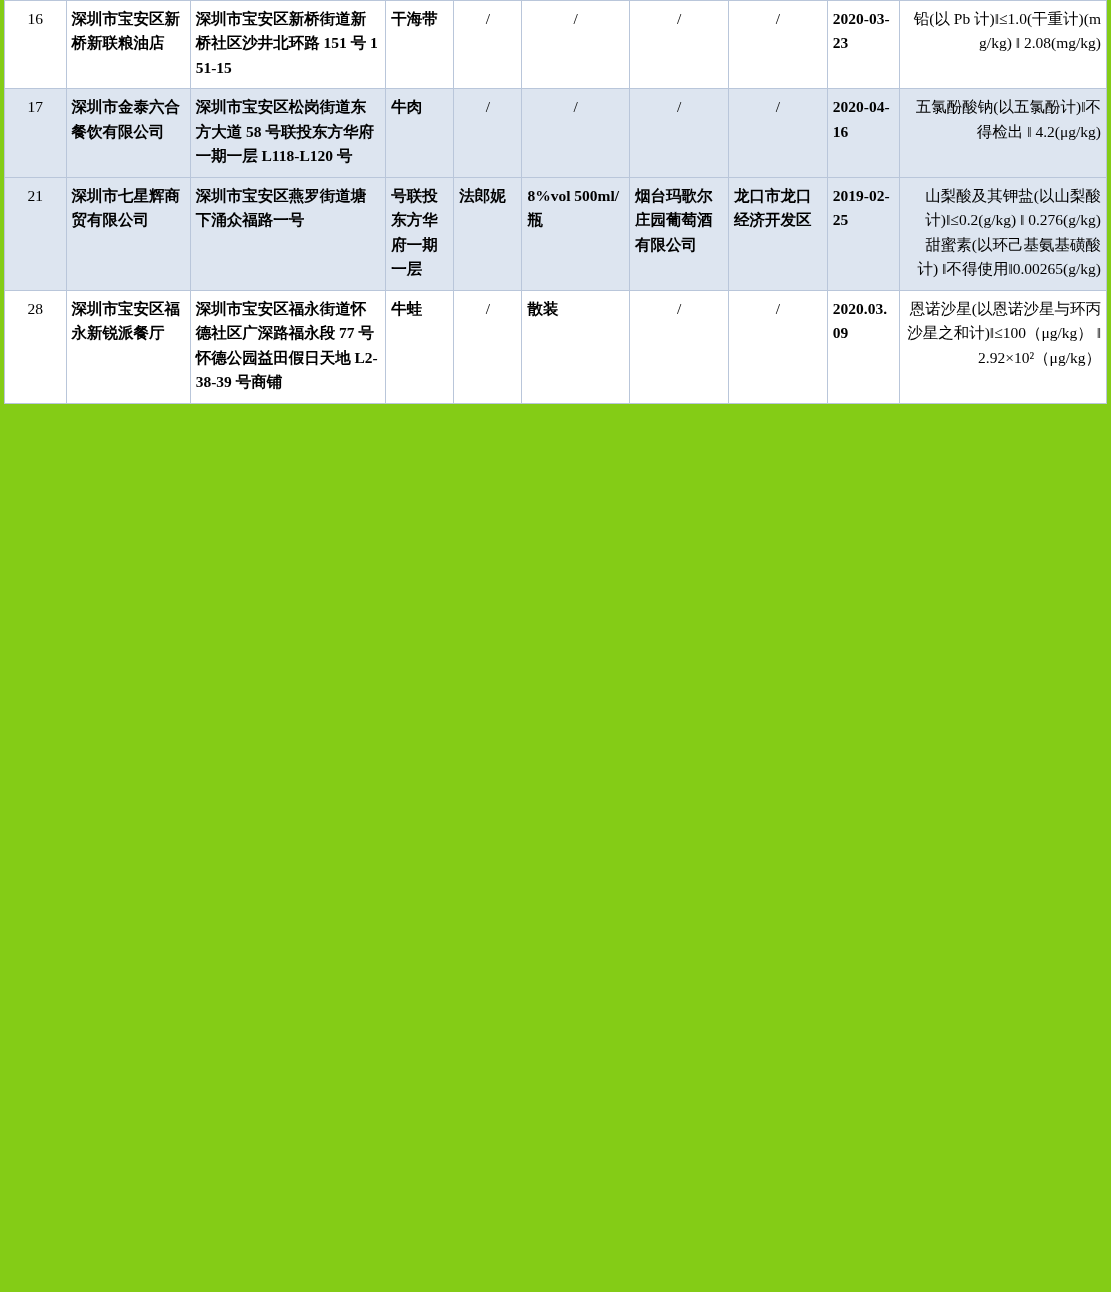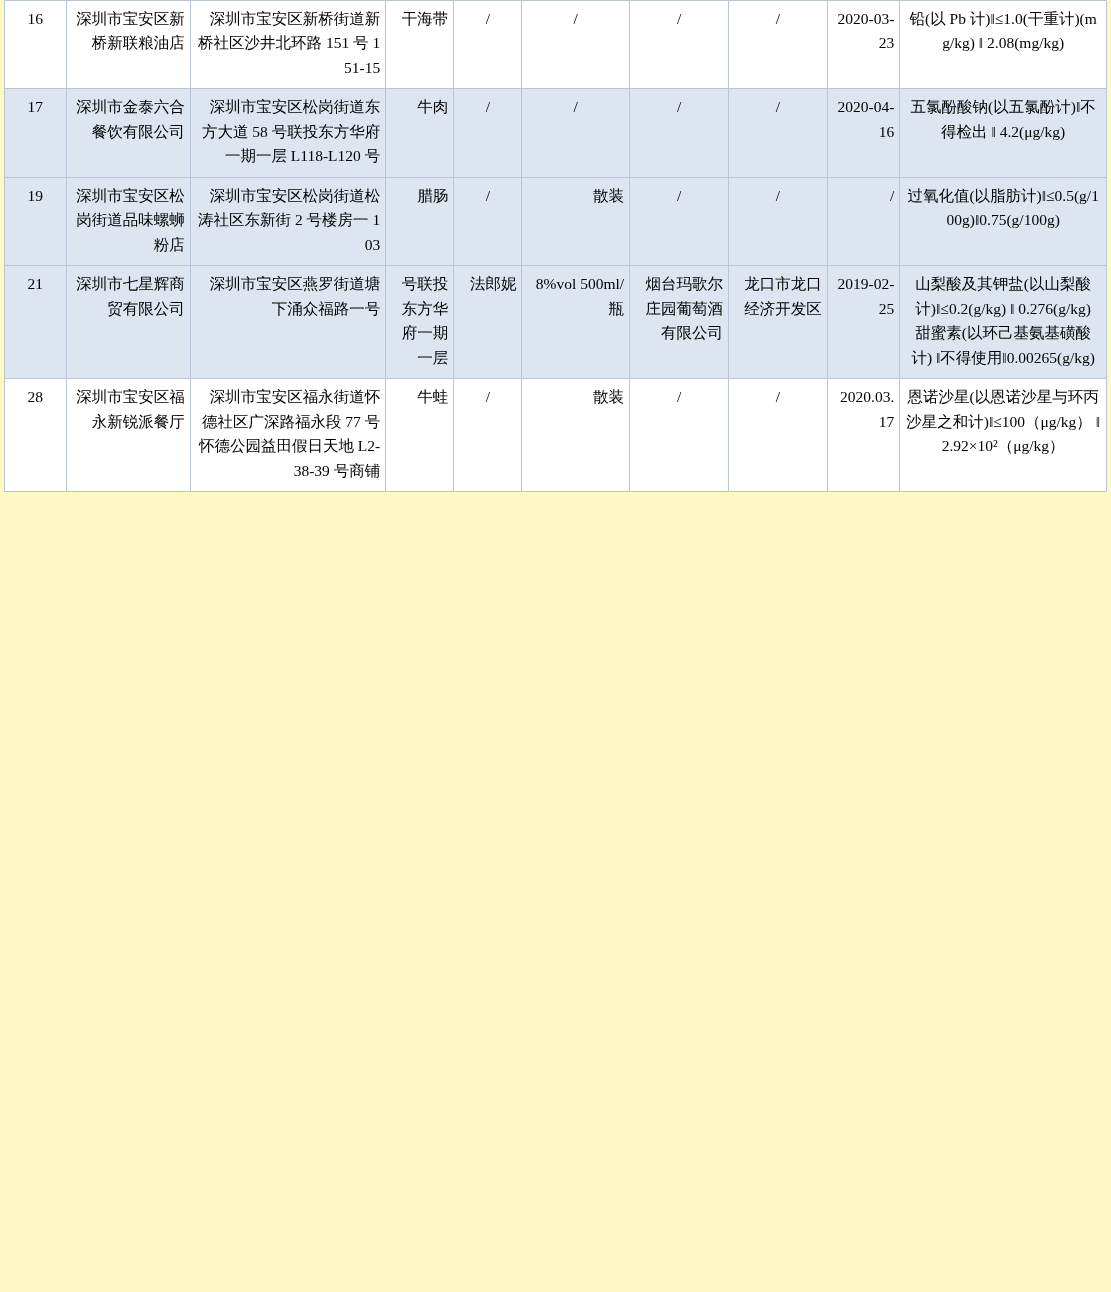--- a/index.html
+++ b/index.html
@@ -8,21 +8,21 @@
     background: #ffffff;
   }
   body {
     font-family: "Liberation Serif", "DejaVu Serif", serif;
     color: #000;
   }
   .page {
     width: 1111px;
     min-height: 1292px;
     position: relative;
-    background: #fef9c3;
+    background: #84cc16;
     box-sizing: border-box;
   }
   table.insp {
     border-collapse: collapse;
     table-layout: fixed;
     width: 1103px;
     margin: 0 4px;
     font-size: 15.5px;
   }
   table.insp td {
@@ -40,23 +40,23 @@
   col.c4 { width: 62px; }
   col.c5 { width: 98px; }
   col.c6 { width: 90px; }
   col.c7 { width: 90px; }
   col.c8 { width: 66px; }
   col.c9 { width: 188px; }
 
   .row-even td { background: #ffffff; }
   .row-odd td  { background: #dde5f0; }
 
-  td.ctr { text-align: right; }
+  td.ctr { text-align: left; font-weight: bold; }
   td.num { text-align: center; font-family: "Liberation Serif", serif; }
-  td.res { text-align: center; }
+  td.res { text-align: right; }
 
   .cellwrap { display: block; }
   .blockgap { height: 26px; }
 
   
   td.slash {
     text-align: center;
   }
 </style>
 </head>
@@ -98,32 +98,20 @@
         <td class="ctr">牛肉</td>
         <td class="slash">/</td>
         <td class="slash">/</td>
         <td class="slash">/</td>
         <td class="slash">/</td>
         <td class="ctr">2020-04-16</td>
         <td class="res">五氯酚酸钠(以五氯酚计)‖不得检出 ‖ 4.2(μg/kg)</td>
       </tr>
 
 
-      <tr class="row-odd">
-        <td class="num">19</td>
-        <td class="ctr">深圳市宝安区松岗街道品味螺蛳粉店</td>
-        <td class="ctr">深圳市宝安区松岗街道松涛社区东新街 2 号楼房一 103</td>
-        <td class="ctr">腊肠</td>
-        <td class="slash">/</td>
-        <td class="ctr">散装</td>
-        <td class="slash">/</td>
-        <td class="slash">/</td>
-        <td class="ctr">/</td>
-        <td class="res">过氧化值(以脂肪计)‖≤0.5(g/100g)‖0.75(g/100g)</td>
-      </tr>
 
 
       <tr class="row-odd">
         <td class="num">21</td>
         <td class="ctr">深圳市七星辉商贸有限公司</td>
         <td class="ctr">深圳市宝安区燕罗街道塘下涌众福路一号</td>
         <td class="ctr">号联投东方华府一期一层</td>
         <td class="ctr">法郎妮</td>
         <td class="ctr">8%vol 500ml/瓶</td>
         <td class="ctr">烟台玛歌尔庄园葡萄酒有限公司</td>
@@ -138,19 +126,19 @@
 
       <tr class="row-even">
         <td class="num">28</td>
         <td class="ctr">深圳市宝安区福永新锐派餐厅</td>
         <td class="ctr">深圳市宝安区福永街道怀德社区广深路福永段 77 号怀德公园益田假日天地 L2-38-39 号商铺</td>
         <td class="ctr">牛蛙</td>
         <td class="slash">/</td>
         <td class="ctr">散装</td>
         <td class="slash">/</td>
         <td class="slash">/</td>
-        <td class="ctr">2020.03.17</td>
+        <td class="ctr">2020.03.09</td>
         <td class="res">恩诺沙星(以恩诺沙星与环丙沙星之和计)‖≤100（μg/kg） ‖ 2.92×10²（μg/kg）</td>
       </tr>
 
     </tbody>
   </table>
 </div>
 
 </body></html>

